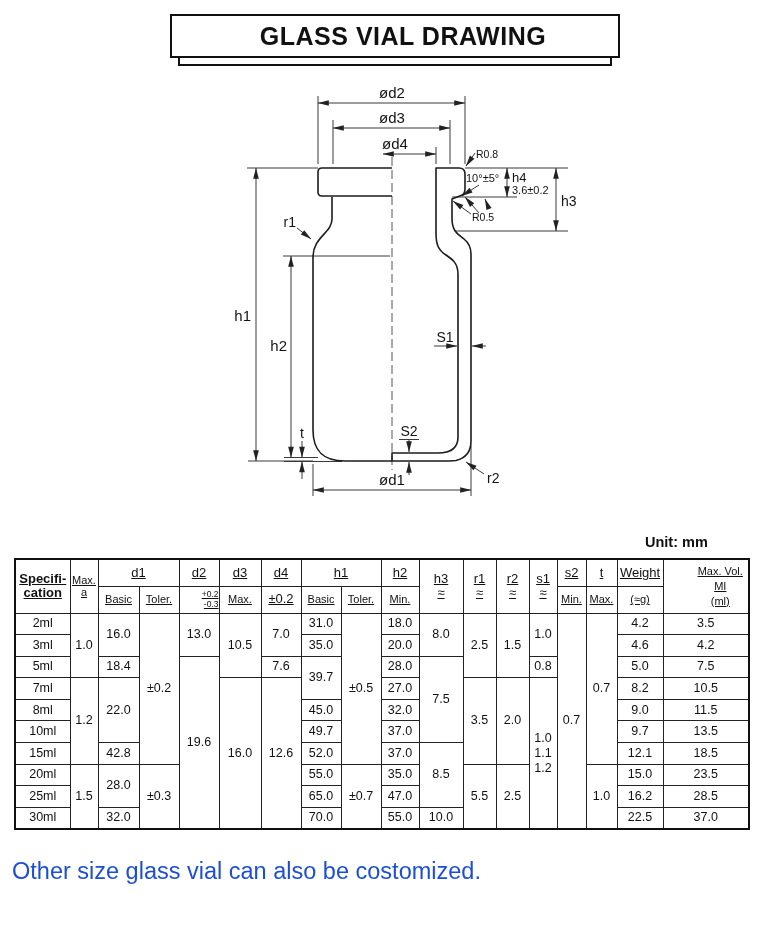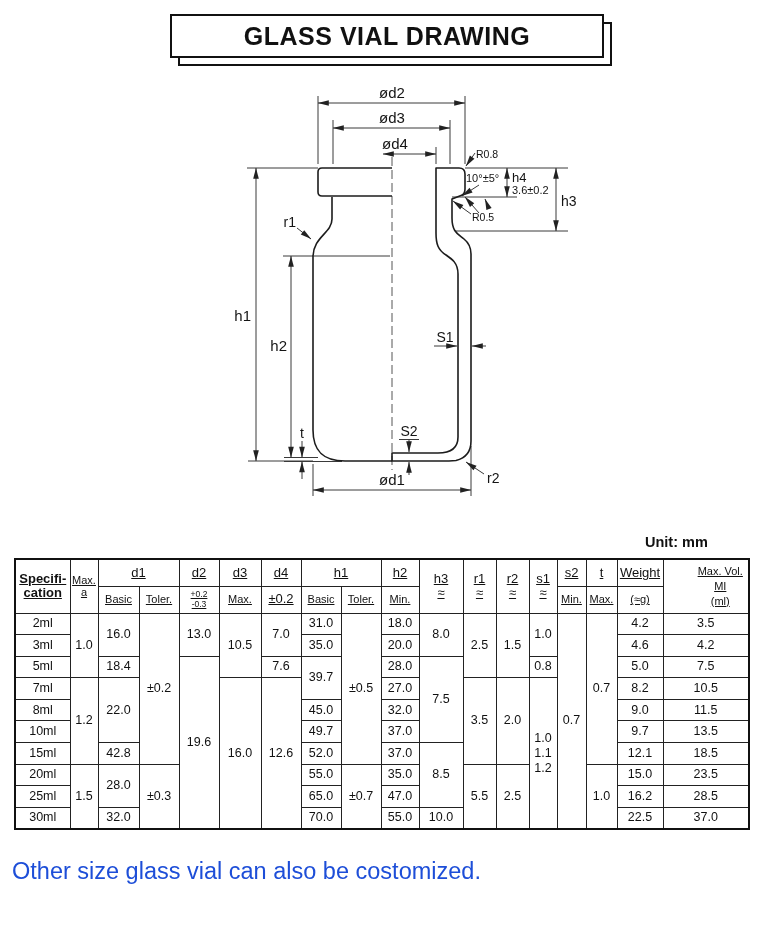--- a/index.html
+++ b/index.html
@@ -2,21 +2,21 @@
 <html><head>
 <meta charset="utf-8">
 <style>
   html,body{margin:0;padding:0;background:#fff;}
   body{width:761px;height:947px;position:relative;font-family:"Liberation Sans",sans-serif;color:#111;overflow:hidden;}
   .abs{position:absolute;}
 
   
   .title-shadow{left:178px;top:22px;width:430px;height:40px;border:2px solid #111;background:#fff;}
   .title-box{left:170px;top:14px;width:430px;height:40px;border:2px solid #111;background:#fff;
-             display:flex;align-items:center;justify-content:center;}
+             display:flex;align-items:center;justify-content:center;padding-left:16px;}
   .title-box span{font-size:25px;font-weight:bold;letter-spacing:.5px;}
 
   
   svg{position:absolute;left:0;top:70px;}
   .thin{stroke:#3a3a3a;stroke-width:1;fill:none;}
   .outline{stroke:#1c1c1c;stroke-width:1.6;fill:none;stroke-linejoin:round;}
   .cl{stroke:#555;stroke-width:1;stroke-dasharray:9 4;fill:none;}
   text{font-family:"Liberation Sans",sans-serif;fill:#141414;}
   .t15{font-size:15px;} .t14{font-size:14px;} .t13{font-size:13px;} .t11{font-size:11px;} .t10{font-size:10.5px;}
 
@@ -25,21 +25,21 @@
 
   
   table{position:absolute;left:14px;top:558px;border-collapse:collapse;table-layout:fixed;
         width:734px;border:2px solid #111;}
   th,td{border:1px solid #222;text-align:center;vertical-align:middle;padding:0;overflow:hidden;}
   thead tr{height:27px;text-decoration:underline;}
   tbody tr{height:21.6px;}
   th{font-weight:normal;font-size:13px;line-height:1.1;}
   th.spec-h{font-weight:bold;font-size:13px;}
   th.sub{font-size:11px;}
-  th.tiny{font-size:8.5px;line-height:1.1;}
+  th.tiny{font-size:8.5px;line-height:1.1;text-align:right;}
   th.smallh{font-size:11px;line-height:1.35;padding-left:29px;}
   td{font-size:12.5px;line-height:1.2;}
   td.spec{font-weight:normal;}
 
   
   .footer{left:12px;top:858px;font-size:23.5px;color:#1d4ed8;}
 </style>
 </head>
 <body>
 

